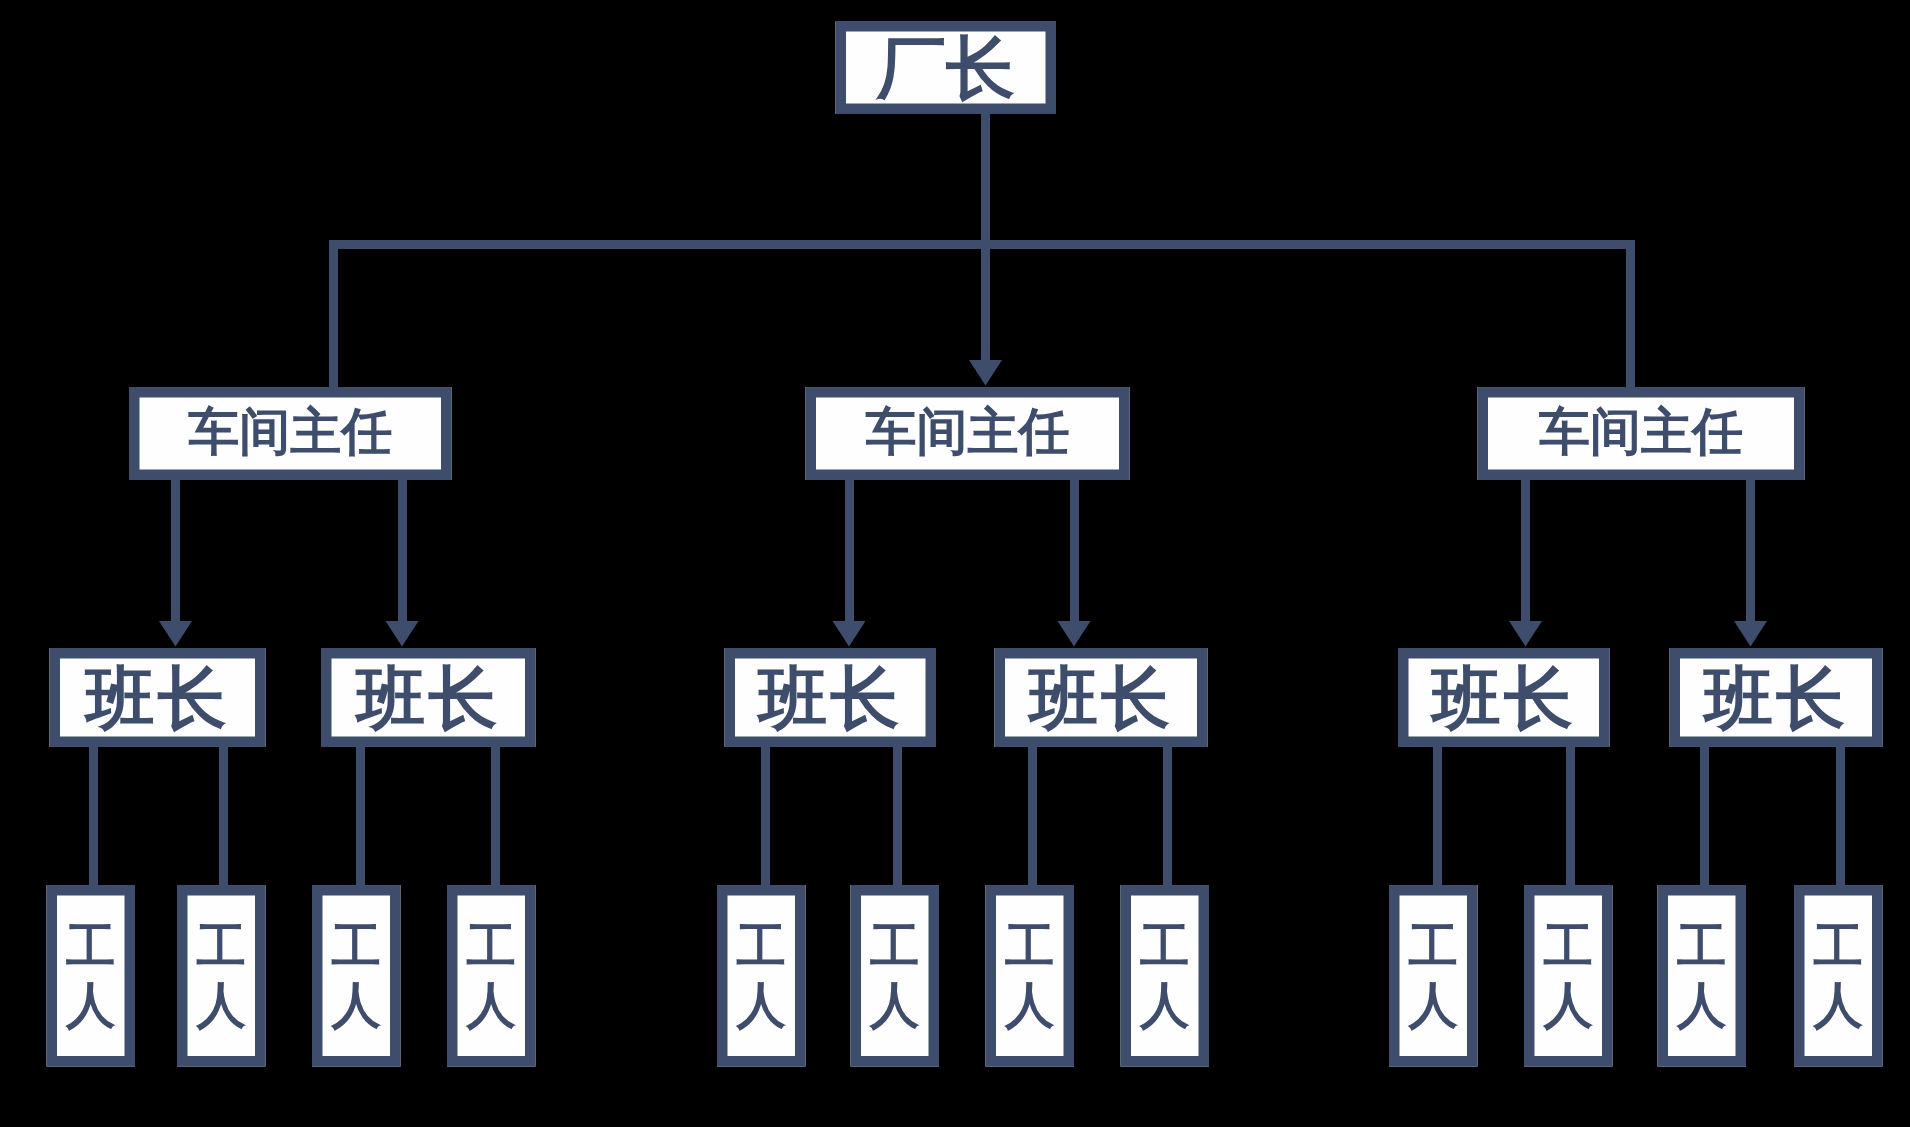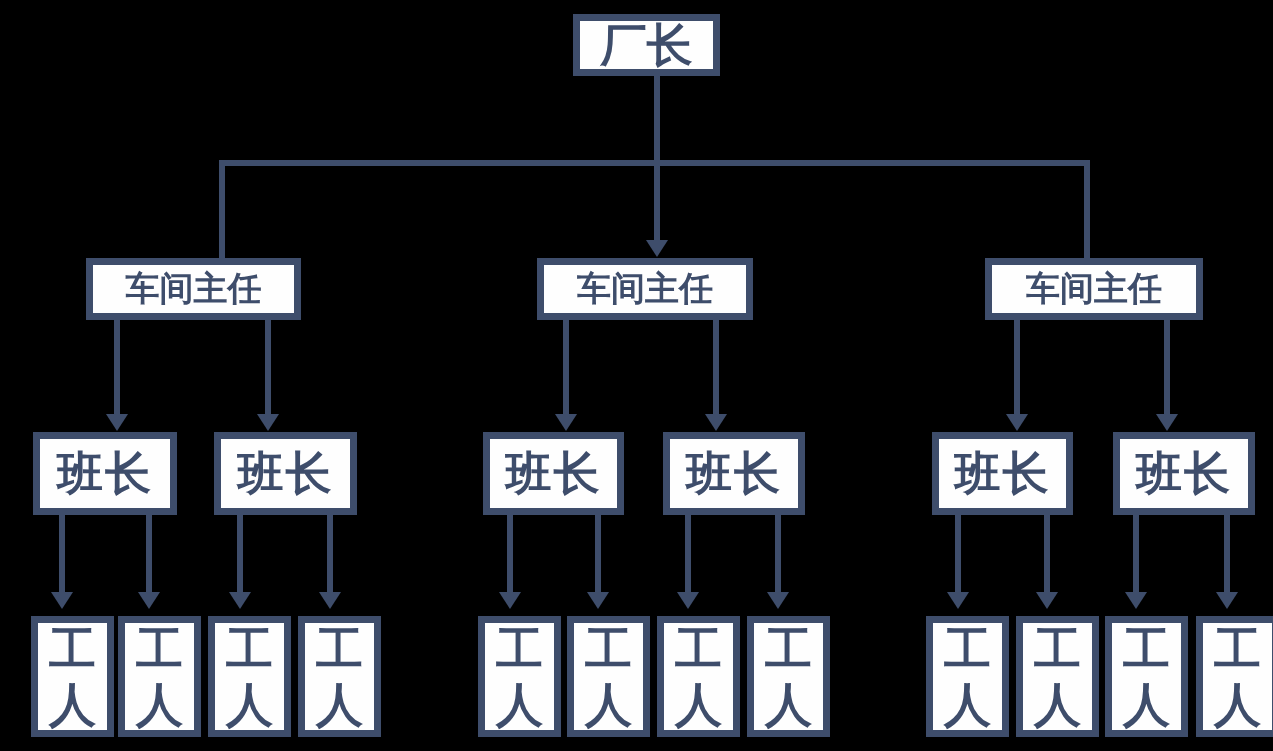--- a/index.html
+++ b/index.html
@@ -39,24 +39,24 @@
     color: var(--text);
     font-weight: 700;
     display: flex;
     align-items: center;
     justify-content: center;
     text-align: center;
     overflow: hidden;
     line-height: 1.05;
   }
   .node span { display: block; width: 100%; word-break: break-all; }
-  .n-l1 { left: 573px; top: 14px;  width: 147px; height: 62px;  font-size: 46px; }
+  .n-l1 { left: 557px; top: 14px;  width: 147px; height: 62px;  font-size: 46px; }
   .n-l2 { top: 258px; height: 62px;  font-size: 34px; }
-  .n-l3 { top: 432px; height: 83px;  font-size: 46px; letter-spacing: 2px; }
-  .n-l4 { top: 616px; height: 121px; width: 83px; font-size: 47px; line-height: 1.18; }
+  .n-l3 { top: 432px; height: 66px;  font-size: 46px; letter-spacing: 2px; }
+  .n-l4 { top: 590px; height: 121px; width: 59px; font-size: 33px; line-height: 1.18; }
   .wd0 { left: 86px;   width: 215px; }
   .wd1 { left: 537px;  width: 216px; }
   .wd2 { left: 985px;  width: 218px; }
   .tl0 { left: 33px;   width: 144px; }
   .tl1 { left: 214px;  width: 143px; }
   .tl2 { left: 483px;  width: 141px; }
   .tl3 { left: 663px;  width: 142px; }
   .tl4 { left: 932px;  width: 141px; }
   .tl5 { left: 1113px; width: 142px; }
   .wk0 { left: 31px; }   .wk1 { left: 118px; }  .wk2 { left: 208px; }  .wk3 { left: 298px; }

